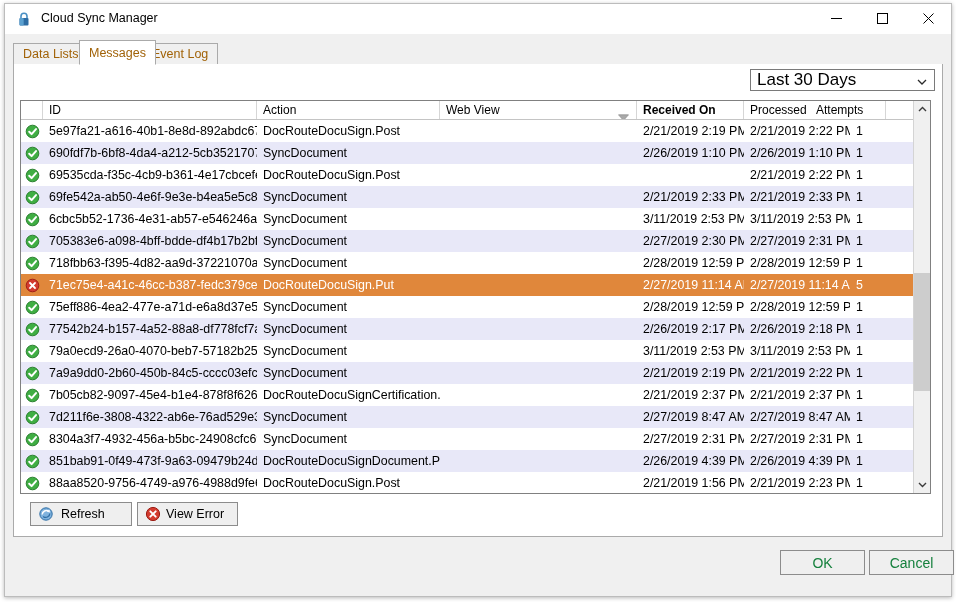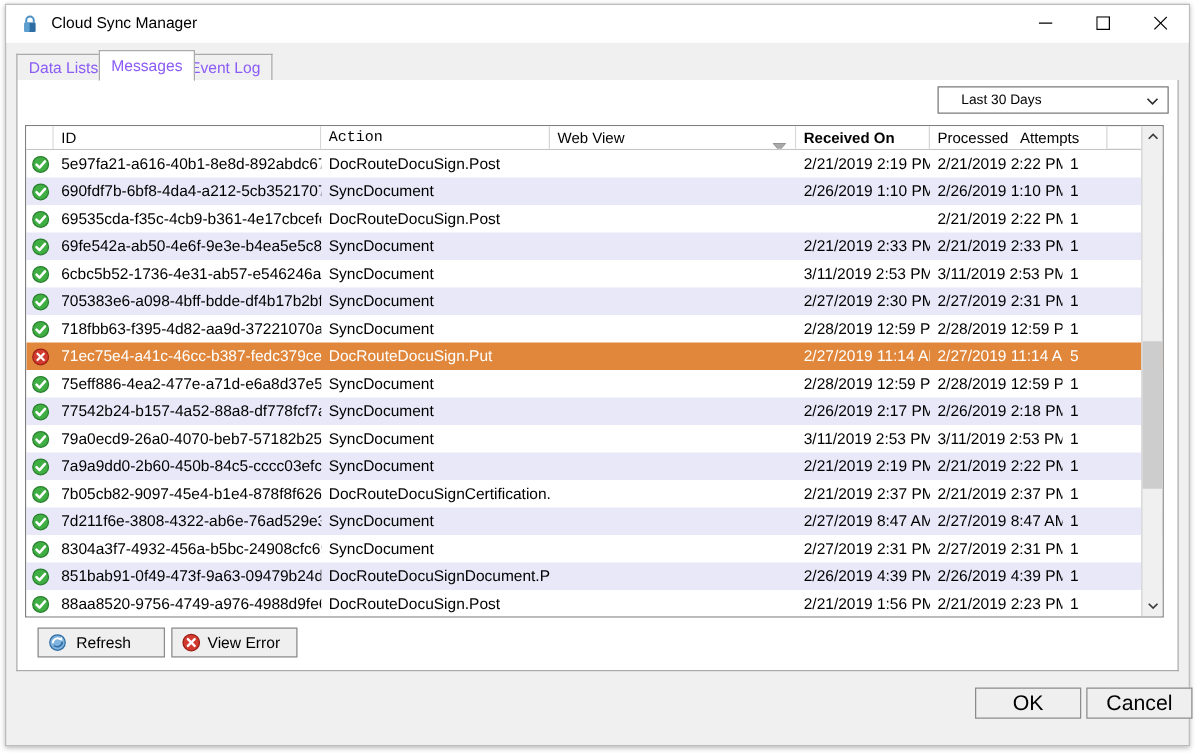--- a/index.html
+++ b/index.html
@@ -55,21 +55,21 @@
     position: absolute; left: 0; top: 22px;
     width: 930px; height: 1px; background: #aaaaaa;
   }
   .tab {
     position: absolute; bottom: 1px;
     height: 21px;
     padding: 0 9px;
     background: #f0f0f0;
     border: 1px solid #aaaaaa;
     border-bottom: none;
-    font-size: 12.5px; color: #8b5cf6;
+    font-size: 12.5px; color: #a16207;
     display: flex; align-items: center;
     cursor: default;
     white-space: nowrap;
   }
   .tab.active {
     background: #ffffff;
     height: 25px;
     bottom: 0px;
     z-index: 3;
     border-bottom: 1px solid #ffffff;
@@ -87,21 +87,21 @@
   
   #combo {
     position: absolute; left: 736px; top: 5px;
     width: 185px; height: 22px;
     background: #ffffff;
     border: 1px solid #7a7a7a;
     display: flex; align-items: center;
     cursor: default;
   }
   #combo-text {
-    font-size: 11px; color: #000; margin-left: 18px;
+    font-size: 17px; color: #000; margin-left: 6px;
     white-space: nowrap;
   }
   #combo-arrow {
     position: absolute; right: 6px; top: 4px;
   }
 
   
   #grid {
     position: absolute; left: 6px; top: 36px;
     width: 911px; height: 394px;
@@ -197,21 +197,21 @@
   #btn-viewerror .bicon { margin-left: 7px; margin-right: 5px; }
   #btn-reprocess { left: 828px; top: 438px; width: 94px; height: 25px; }
   #btn-reprocess .bicon { margin-left: 7px; margin-right: 5px; }
 
   
   .dbtn {
     position: absolute;
     width: 85px; height: 25px;
     background: #efefef;
     border: 1px solid #8c8c8c;
-    font-size: 17px; color: #000000;
+    font-size: 14px; color: #15803d;
     display: flex; align-items: center; justify-content: center;
     cursor: default;
   }
   #btn-ok     { left: 775px; top: 546px; }
   #btn-cancel { left: 864px; top: 546px; }
 </style>
 </head>
 <body>
 
 <div id="window">
@@ -259,21 +259,21 @@
         <svg width="12" height="12" viewBox="0 0 12 12">
           <polyline points="2,4 6,8 10,4" fill="none" stroke="#2b2b2b" stroke-width="1.3"></polyline>
         </svg>
       </span>
     </div>
 
     <div id="grid">
       <div id="grid-head">
           <div class="hcell" style="left: 0px; width: 22px;"><span></span></div>
           <div class="hcell" style="left: 22px; width: 214px;"><span>ID</span></div>
-          <div class="hcell" style="left: 236px; width: 183px; font-family: Liberation Mono, monospace;"><span>Action</span></div>
+          <div class="hcell" style="left: 236px; width: 183px;"><span>Action</span></div>
           <div class="hcell" style="left: 419px; width: 197px;"><span>Web View</span><span id="filter-arrow"><svg width="11" height="7" viewBox="0 0 11 7">
                 <polygon points="0.5,0.8 10.5,0.8 5.5,6.4" fill="#a9a9a9" stroke="#8a8a8a" stroke-width="0.7"></polygon>
               </svg></span></div>
           <div class="hcell" style="left: 616px; width: 107px; font-weight: bold;"><span>Received On</span></div>
           <div class="hcell" style="left: 723px; width: 106px;"><span>Processed On</span></div>
           <div class="hcell" style="left: 789px; width: 76px;"><span>Attempts</span></div>
         </div>
       <div id="grid-body">
           <div class="row odd">
             <div class="cell status" style="left: 0px; width: 22px;">

